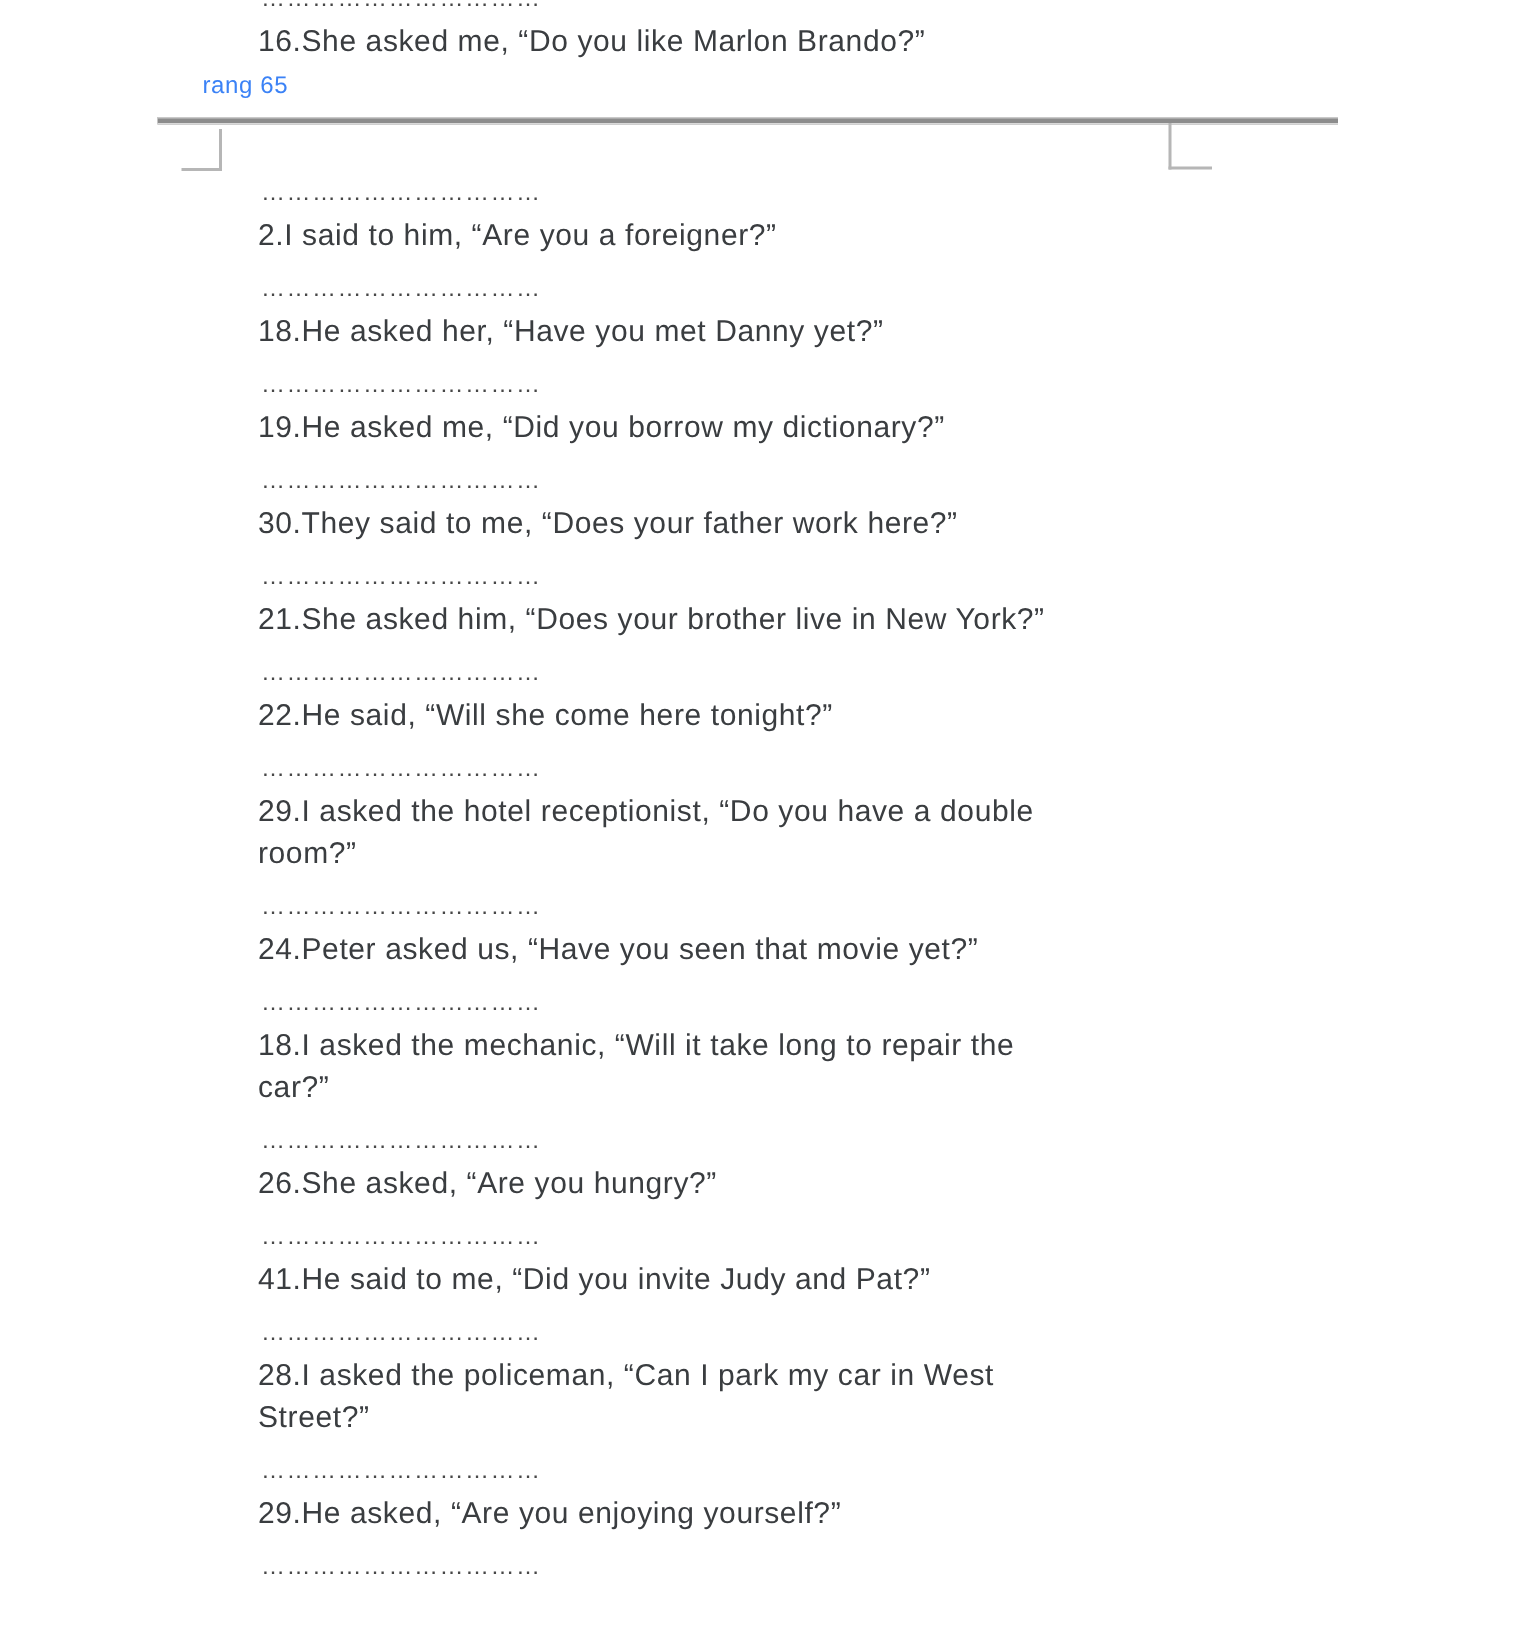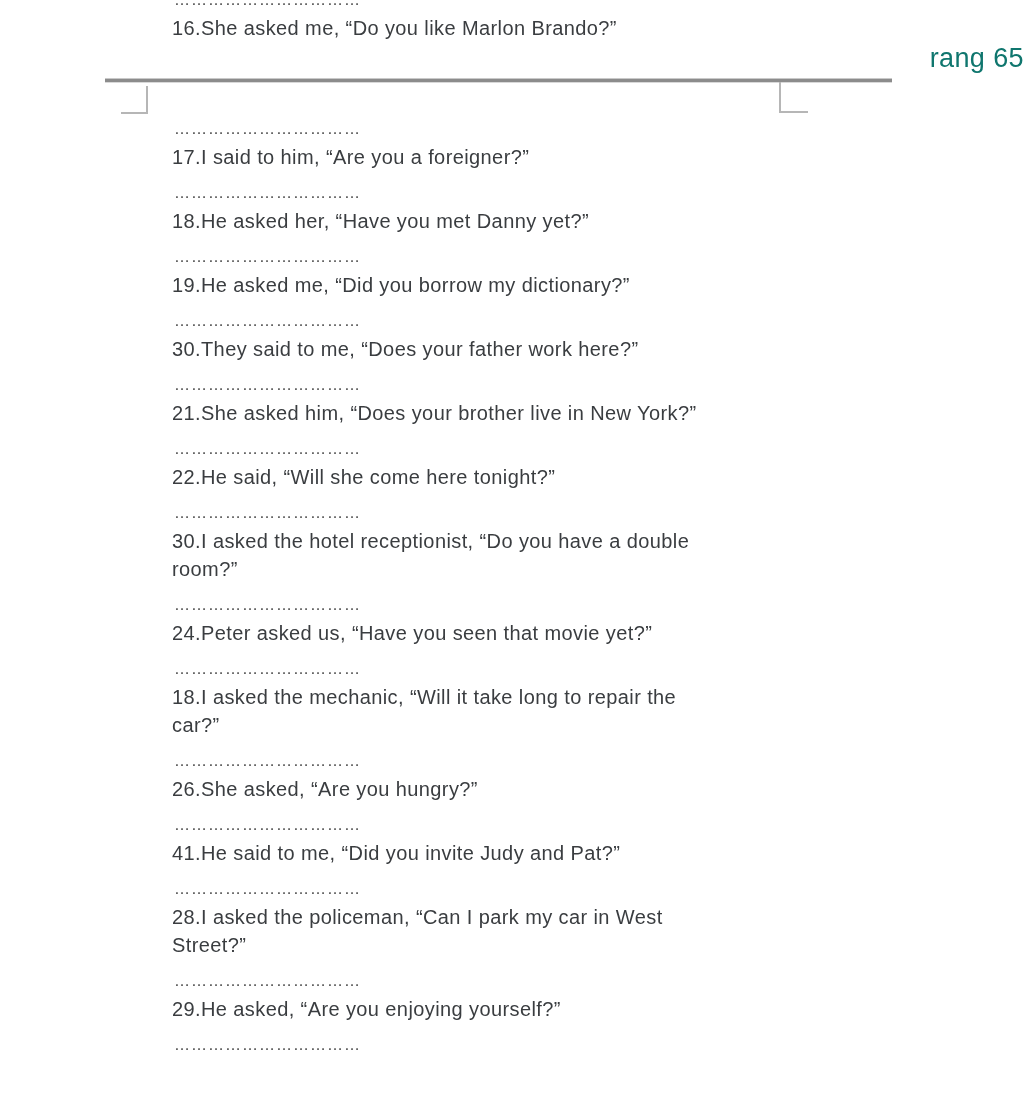--- a/index.html
+++ b/index.html
@@ -30,27 +30,26 @@
     padding-left: 2px;
   }
   .sentence {
     font-size: 20px;
     line-height: 28px;
     letter-spacing: 0.4px;
     color: #3a3d40;
     white-space: nowrap;
   }
   .page-label {
-    font-size: 27px;
+    font-size: 16px;
     line-height: 28px;
     letter-spacing: 0.4px;
     margin-left: -37px;
     margin-top: 2px;
-    color: #0f766e;
-    text-align: right;
+    color: #3b82f6;
   }
   .page-separator {
     margin-top: 6px;
     margin-left: 105px;
     width: 787px;
     height: 3px;
     background: #8c8c8c;
     border-top: 1px solid #c9c9c9;
     border-bottom: 1px solid #d9d9d9;
     box-sizing: content-box;
@@ -95,21 +94,21 @@
   </div>
 
   <div class="page-separator"></div>
 
   <div class="crop-mark crop-left"></div>
   <div class="crop-mark crop-right"></div>
 
   <main class="items" id="items">
       <div class="item">
         <div class="dots">……………………………</div>
-        <div class="sentence">17.I said to him, “Are you a foreigner?”</div>
+        <div class="sentence">2.I said to him, “Are you a foreigner?”</div>
       </div>
       <div class="item">
         <div class="dots">……………………………</div>
         <div class="sentence">18.He asked her, “Have you met Danny yet?”</div>
       </div>
       <div class="item">
         <div class="dots">……………………………</div>
         <div class="sentence">19.He asked me, “Did you borrow my dictionary?”</div>
       </div>
       <div class="item">
@@ -119,21 +118,21 @@
       <div class="item">
         <div class="dots">……………………………</div>
         <div class="sentence">21.She asked him, “Does your brother live in New York?”</div>
       </div>
       <div class="item">
         <div class="dots">……………………………</div>
         <div class="sentence">22.He said, “Will she come here tonight?”</div>
       </div>
       <div class="item">
         <div class="dots">……………………………</div>
-        <div class="sentence">30.I asked the hotel receptionist, “Do you have a double</div>
+        <div class="sentence">29.I asked the hotel receptionist, “Do you have a double</div>
         <div class="sentence">room?”</div>
       </div>
       <div class="item">
         <div class="dots">……………………………</div>
         <div class="sentence">24.Peter asked us, “Have you seen that movie yet?”</div>
       </div>
       <div class="item">
         <div class="dots">……………………………</div>
         <div class="sentence">18.I asked the mechanic, “Will it take long to repair the</div>
         <div class="sentence">car?”</div>

